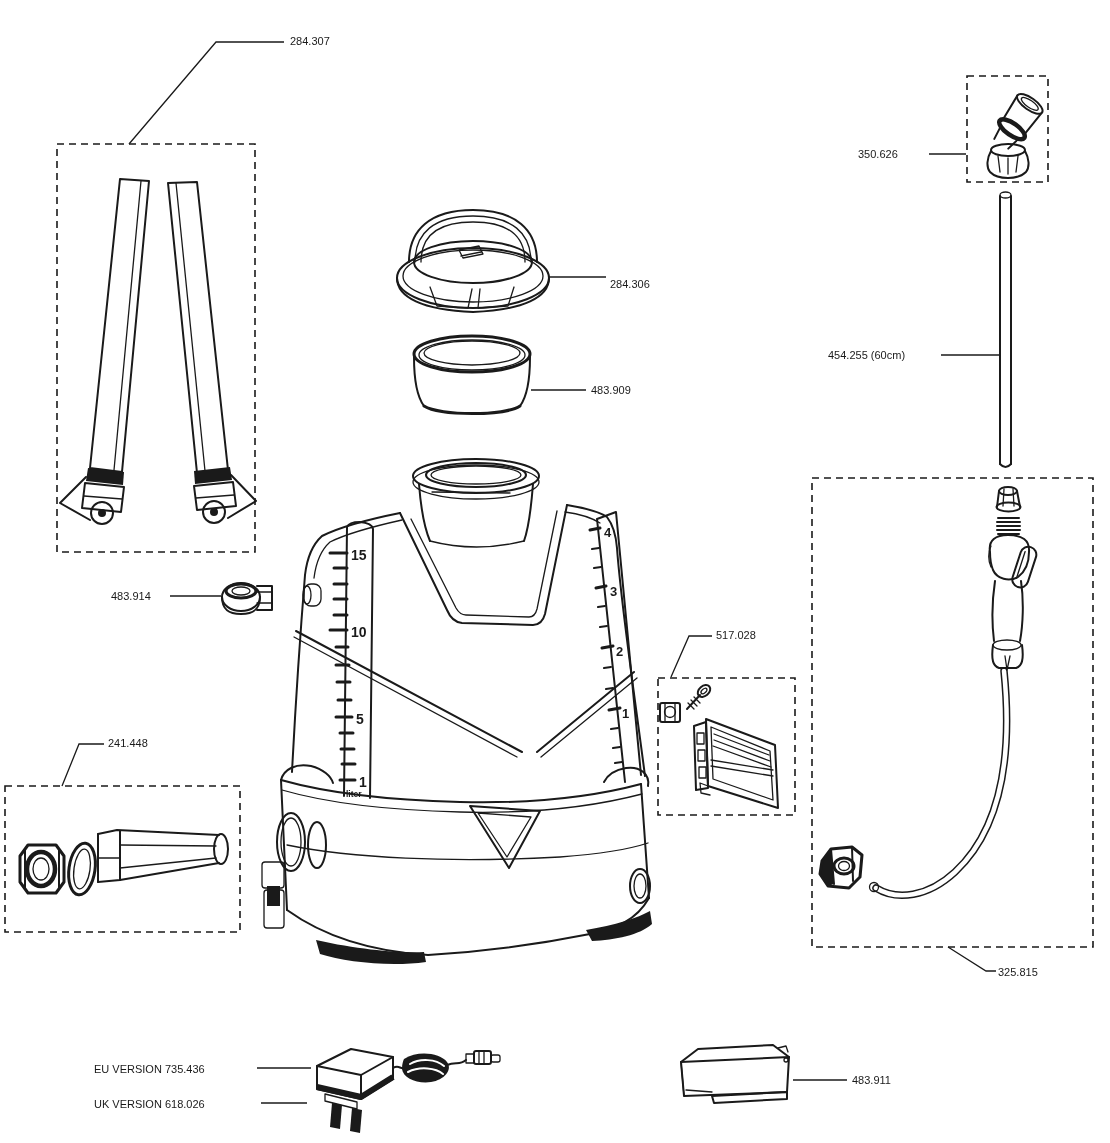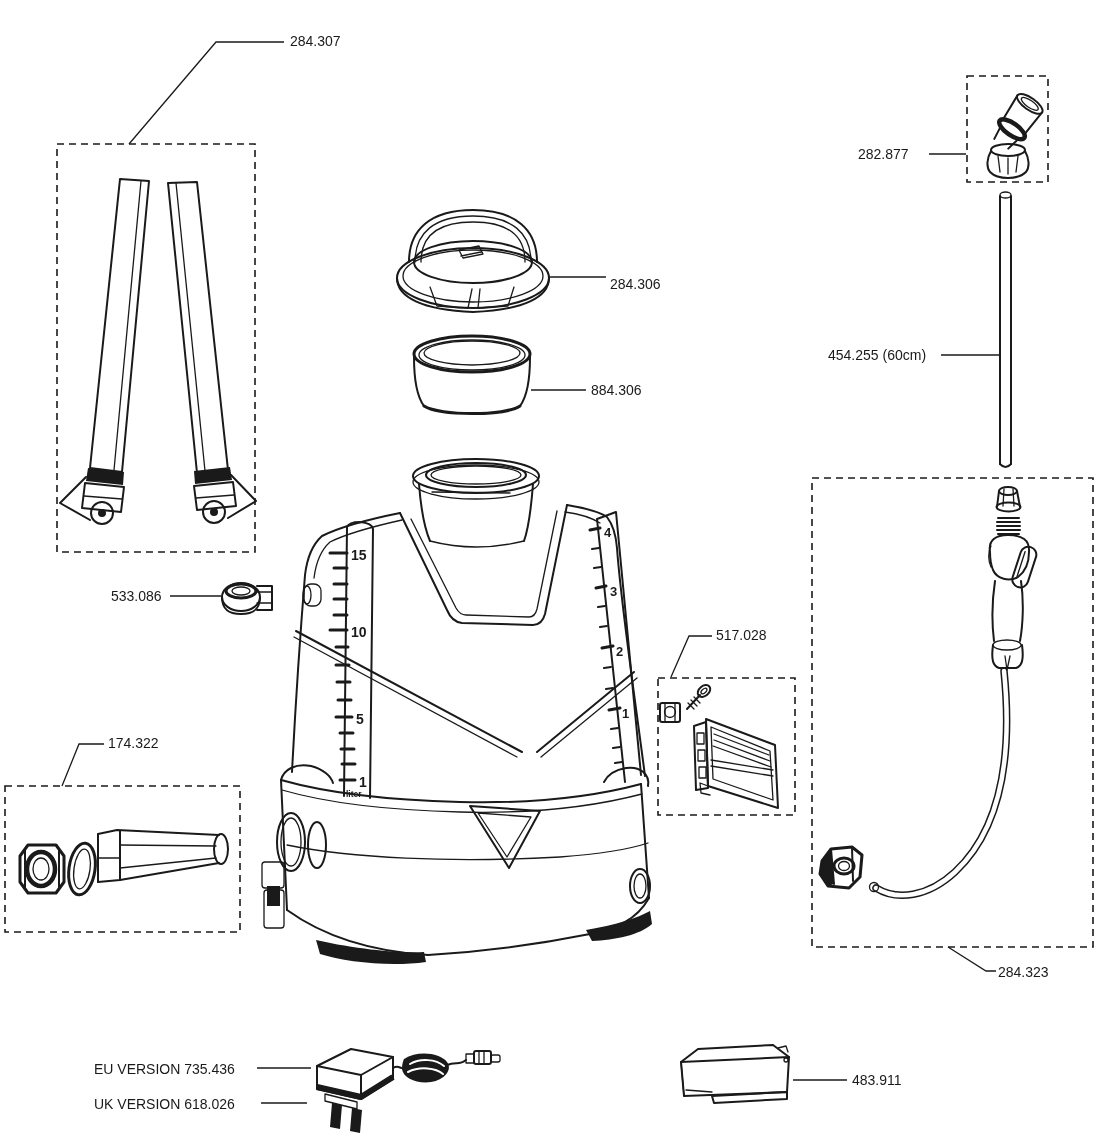--- a/index.html
+++ b/index.html
@@ -11,21 +11,21 @@
   .art *{vector-effect:non-scaling-stroke;}
   .s  {stroke:#1a1a1a;fill:none;stroke-width:2;stroke-linecap:round;stroke-linejoin:round;}
   .thin{stroke-width:1.3;}
   .thick{stroke-width:3;}
   .xthick{stroke-width:4.5;}
   .fillb{fill:#1a1a1a;stroke:none;}
   .dash{stroke:#1a1a1a;fill:none;stroke-width:1.6;stroke-dasharray:7 5;}
   .leader{stroke:#1a1a1a;fill:none;stroke-width:1.3;}
   .whitel{stroke:#ffffff;fill:none;stroke-width:4.5;stroke-linecap:round;}
   .part-label{
-    position:absolute;font-size:14px;line-height:16px;color:#1a1a1a;white-space:nowrap;
+    position:absolute;font-size:11px;line-height:16px;color:#1a1a1a;white-space:nowrap;
   }
   .scale-num{font-family:"Liberation Sans",sans-serif;font-weight:bold;font-size:14px;fill:#1a1a1a;stroke:none;}
   .scale-num-sm{font-family:"Liberation Sans",sans-serif;font-weight:bold;font-size:13px;fill:#1a1a1a;stroke:none;}
   .scale-unit{font-family:"Liberation Sans",sans-serif;font-weight:bold;font-size:8.5px;fill:#1a1a1a;stroke:none;}
 </style>
 </head>
 <body>
 
 <div class="canvas">
 
@@ -292,24 +292,24 @@
     <path class="s thin" d="M778,1048 L786,1046 L788,1052"></path>
     <circle class="s thin" cx="786" cy="1060" r="2"></circle>
     <path class="s" d="M712,1096 L787,1092 L787,1099 L714,1103 Z"></path>
     <path class="s thin" d="M686,1090 L712,1092"></path>
   </g>
 
 </svg>
 
   <div class="part-label" style="left:290px;top:33px">284.307</div>
   <div class="part-label" style="left:610px;top:276px">284.306</div>
-  <div class="part-label" style="left:591px;top:382px">884.306</div>
-  <div class="part-label" style="left:858px;top:146px">282.877</div>
+  <div class="part-label" style="left:591px;top:382px">483.909</div>
+  <div class="part-label" style="left:858px;top:146px">350.626</div>
   <div class="part-label" style="left:828px;top:347px">454.255 (60cm)</div>
-  <div class="part-label" style="left:111px;top:588px">533.086</div>
-  <div class="part-label" style="left:108px;top:735px">174.322</div>
+  <div class="part-label" style="left:111px;top:588px">483.914</div>
+  <div class="part-label" style="left:108px;top:735px">241.448</div>
   <div class="part-label" style="left:716px;top:627px">517.028</div>
-  <div class="part-label" style="left:998px;top:964px">284.323</div>
+  <div class="part-label" style="left:998px;top:964px">325.815</div>
   <div class="part-label" style="left:94px;top:1061px">EU VERSION 735.436</div>
   <div class="part-label" style="left:94px;top:1096px">UK VERSION 618.026</div>
   <div class="part-label" style="left:852px;top:1072px">483.911</div>
 
 </div>
 
 </body></html>

